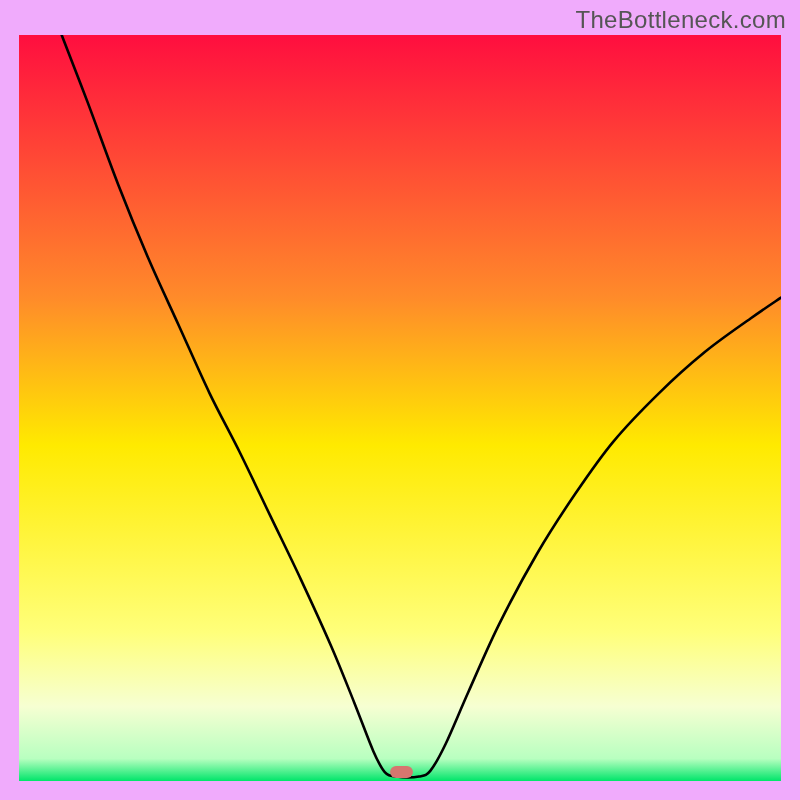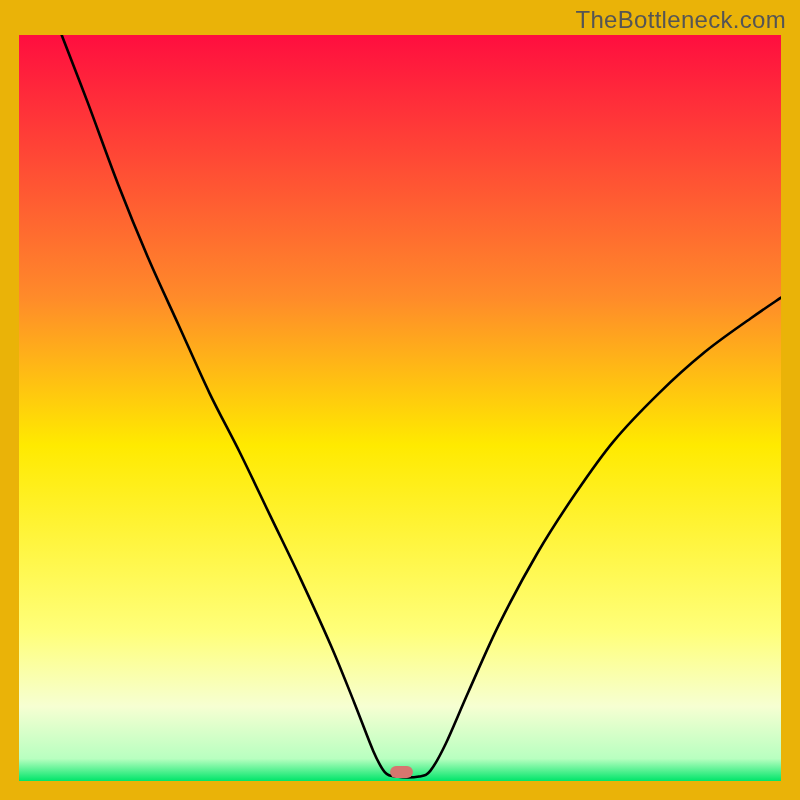--- a/index.html
+++ b/index.html
@@ -8,21 +8,21 @@
     width: 800px;
     height: 800px;
     background: #000;
     font-family: Arial, Helvetica, sans-serif;
     overflow: hidden;
   }
   .frame {
     position: relative;
     width: 800px;
     height: 800px;
-    background: #eab308;
+    background: #f0abfc;
   }
   .watermark {
     position: absolute;
     top: 6px;
     right: 14px;
     color: #555;
     font-size: 24px;
     font-weight: 500;
     letter-spacing: 0.3px;
     user-select: none;

